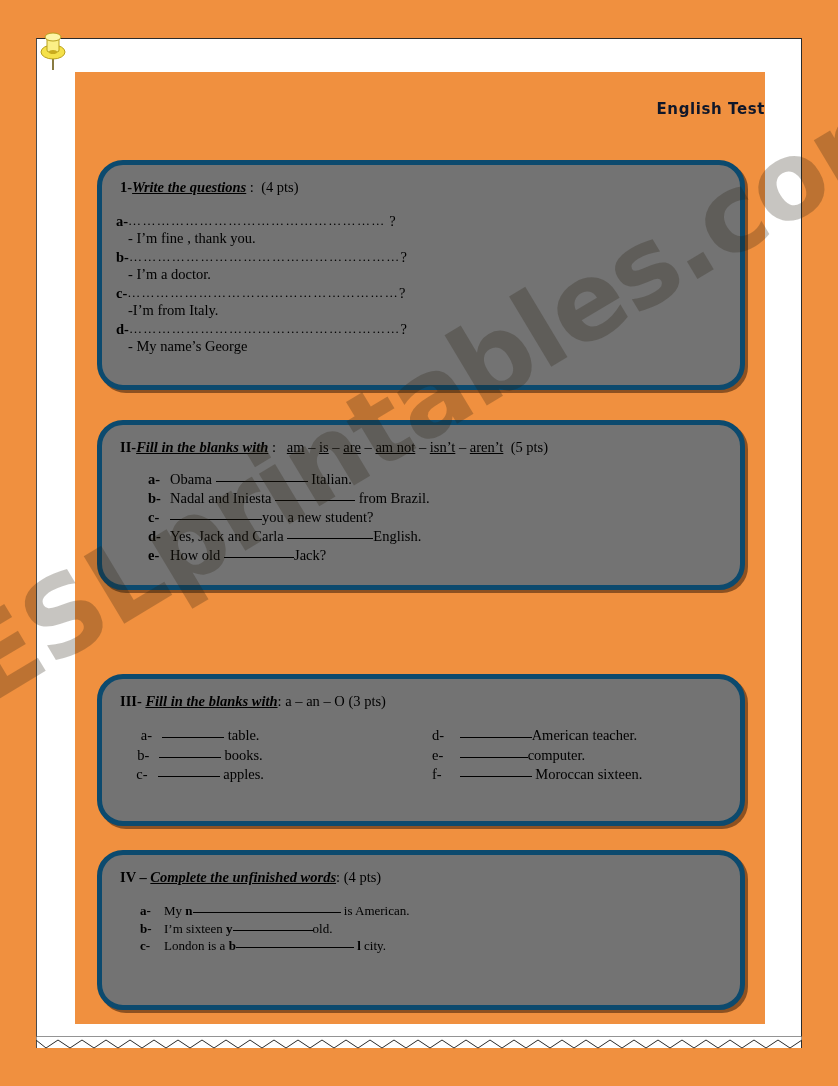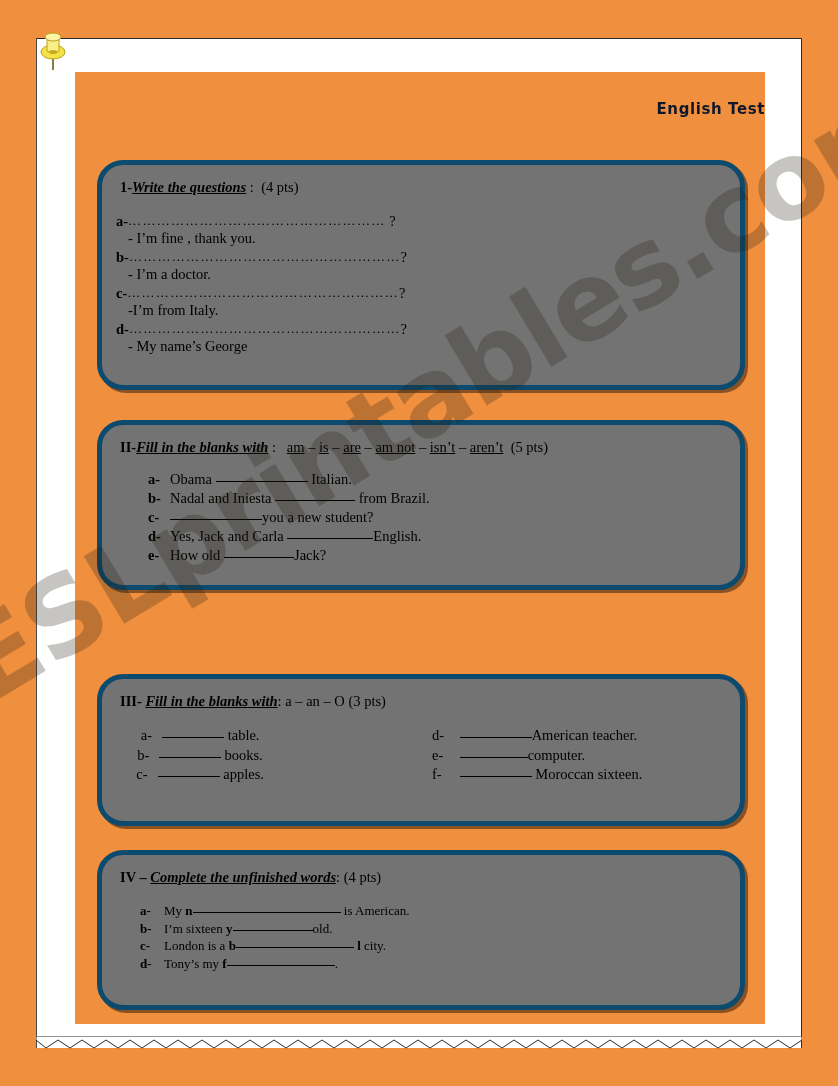--- a/index.html
+++ b/index.html
@@ -327,24 +327,20 @@
       <div class="wrow">
         <span class="wl">b-</span><span>I’m sixteen</span>
         <span class="seed">y</span><span class="blank" style="width:80px"></span><span>old.</span>
       </div>
       <div class="wrow">
         <span class="wl">c-</span><span>London is a</span>
         <span class="seed">b</span><span class="blank" style="width:118px"></span>
         <span class="seed">l</span>
         <span>city.</span>
       </div>
-      <div class="wrow">
-        <span class="wl">d-</span><span>Tony’s my</span>
-        <span class="seed">f</span><span class="blank" style="width:108px"></span><span>.</span>
-      </div>
     </div>
   </div>
 
 </div>
 
 <div class="watermark">
   <span>ESLprintables.com</span>
 </div>
 
 </body></html>

